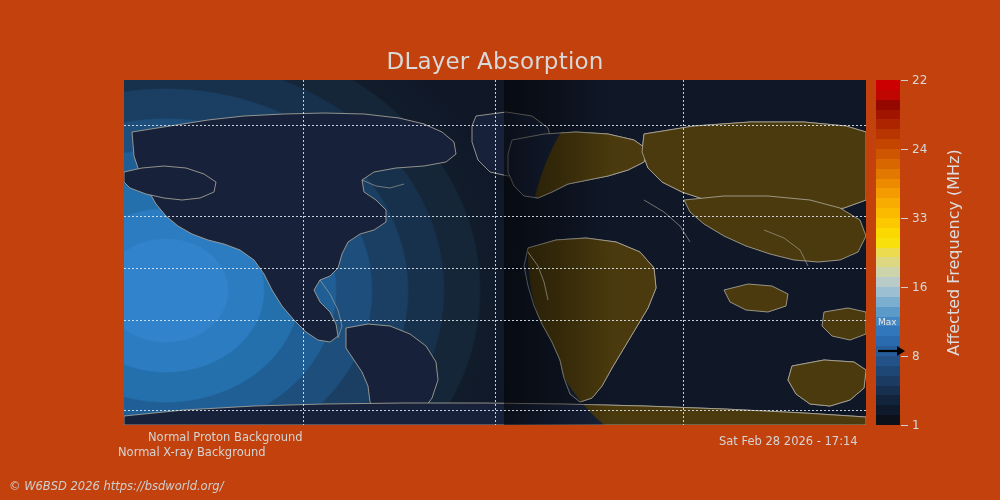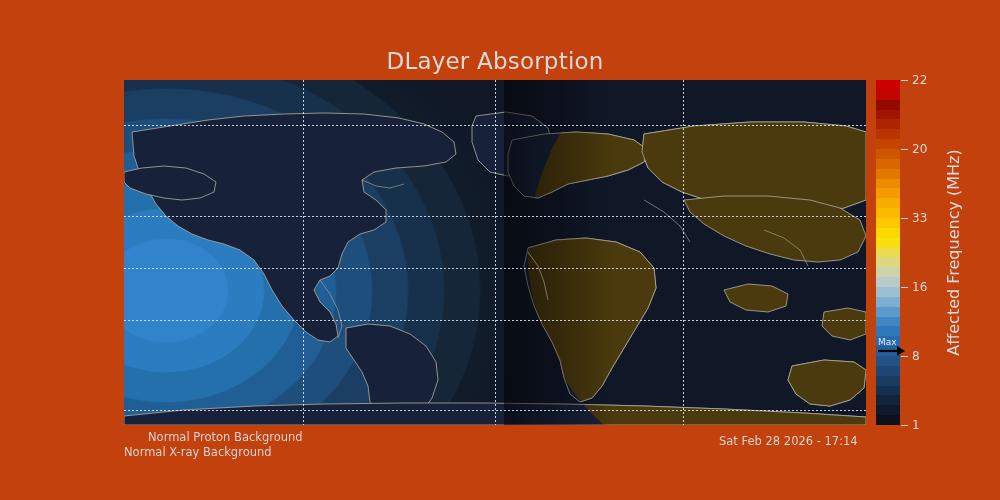--- a/index.html
+++ b/index.html
@@ -119,21 +119,21 @@
   }
 
   
   .note {
     position: absolute;
     font-size: 11.5px;
     color: #d5d5d5;
     white-space: nowrap;
   }
   #note-proton { left: 124px; top: 430px; margin-left: 24px; }
-  #note-xray   { left: 124px; top: 445px; }
+  #note-xray   { left: 118px; top: 445px; }
   #timestamp   { left: 719px; top: 434px; font-size: 11.5px; color:#d5d5d5; position:absolute; white-space:nowrap;}
 
   #copyright {
     position: absolute;
     left: 9px; top: 479px;
     font-size: 11.5px;
     font-style: italic;
     color: #cfcfcf;
     white-space: nowrap;
   }
@@ -296,29 +296,30 @@
   <div id="cb-ticks">
       <div class="cb-tick" style="top: 425px; left: 901px; position: absolute;"></div>
       <div class="cb-ticklabel" style="top: 425px; left: 912px; position: absolute;">1</div>
       <div class="cb-tick" style="top: 356px; left: 901px; position: absolute;"></div>
       <div class="cb-ticklabel" style="top: 356px; left: 912px; position: absolute;">8</div>
       <div class="cb-tick" style="top: 287px; left: 901px; position: absolute;"></div>
       <div class="cb-ticklabel" style="top: 287px; left: 912px; position: absolute;">16</div>
       <div class="cb-tick" style="top: 218px; left: 901px; position: absolute;"></div>
       <div class="cb-ticklabel" style="top: 218px; left: 912px; position: absolute;">33</div>
       <div class="cb-tick" style="top: 149px; left: 901px; position: absolute;"></div>
-      <div class="cb-ticklabel" style="top: 149px; left: 912px; position: absolute;">20</div>
+      <div class="cb-ticklabel" style="top: 149px; left: 912px; position: absolute;">24</div>
       <div class="cb-tick" style="top: 80px; left: 901px; position: absolute;"></div>
       <div class="cb-ticklabel" style="top: 80px; left: 912px; position: absolute;">22</div>
     </div>
   <div id="cb-axis-label">Affected Frequency (MHz)</div>
 
-  <div id="max-label" style="top: 337px;">Max</div>
+  <div id="max-label" style="top: 317px;">Max</div>
   <svg id="max-marker" viewBox="0 0 28 18" style="top: 342.071px;">
     <line x1="1" y1="9" x2="20" y2="9" stroke="#000" stroke-width="2.2"></line>
     <polygon points="20,4 28,9 20,14" fill="#000"></polygon>
   </svg>
 
   <div class="note" id="note-proton">Normal Proton Background</div>
   <div class="note" id="note-xray">Normal X-ray Background</div>
   <div id="timestamp">Sat Feb 28 2026 - 17:14</div>
 
+  <div id="copyright">© W6BSD 2026 https://bsdworld.org/</div>
 </div>
 
 </body></html>

